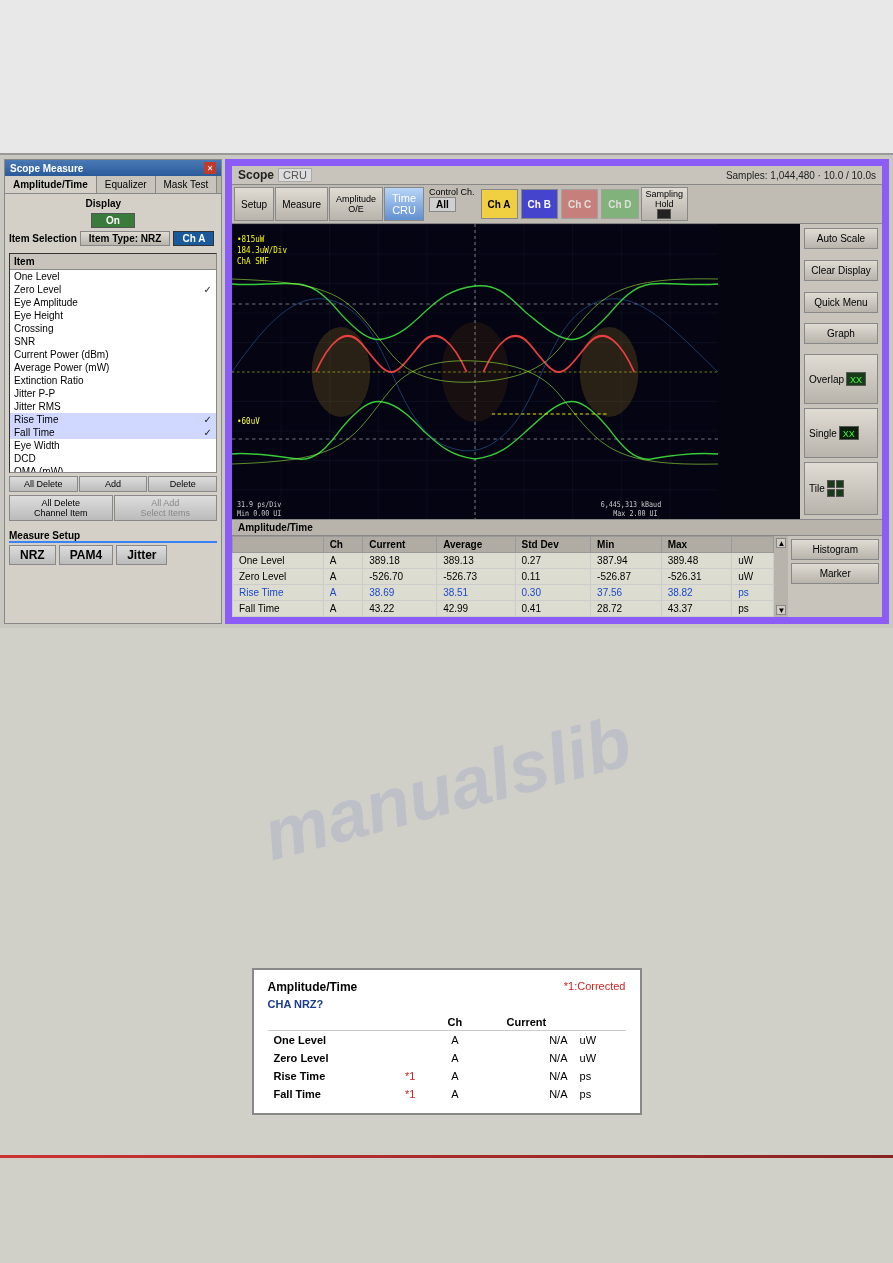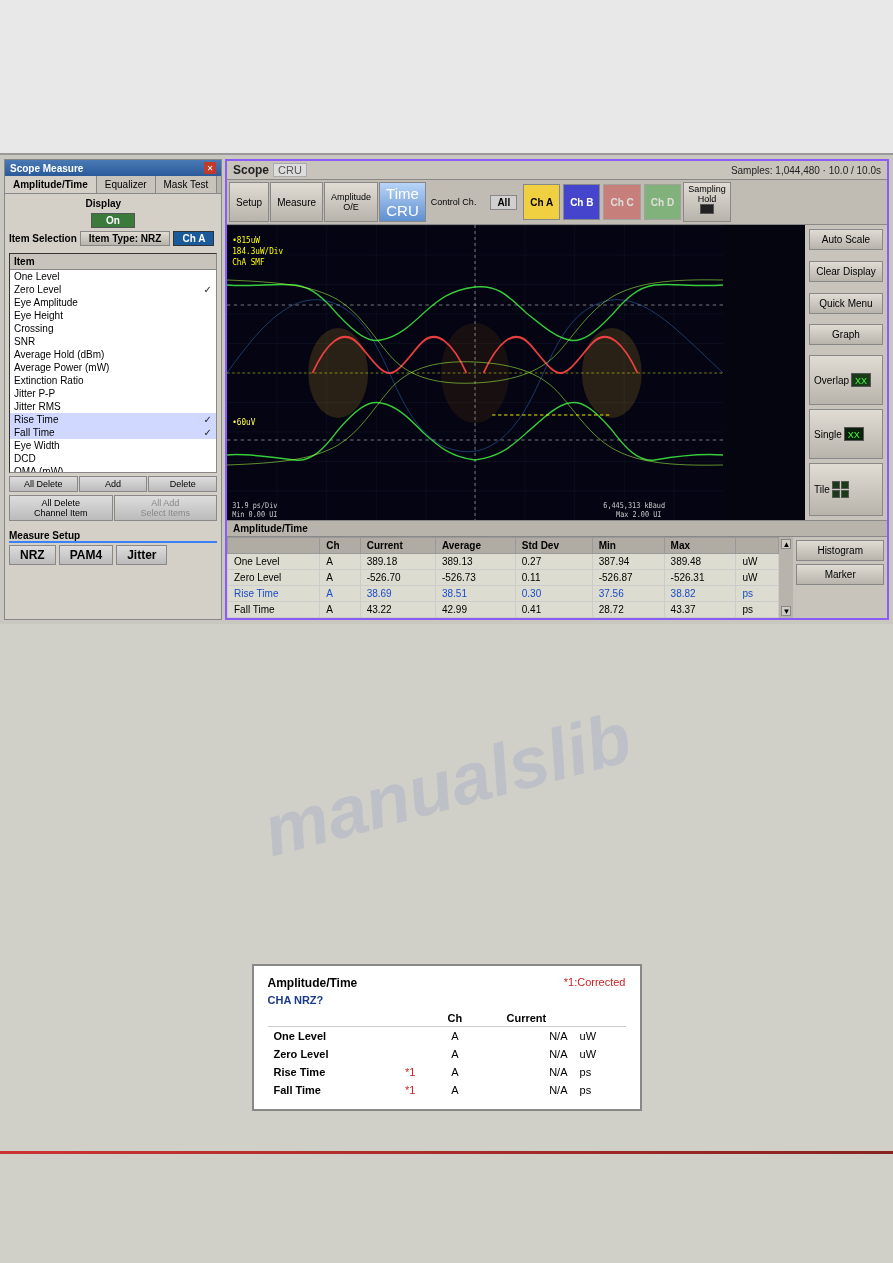--- a/index.html
+++ b/index.html
@@ -183,21 +183,21 @@
       font-size: 12px;
       padding: 2px 10px;
       cursor: pointer;
       font-weight: bold;
     }
 
     
     .scope-display {
       flex: 1;
       background: #4d7c0f;
-      border: 2px solid #8b5cf6;
+      border: 7px solid #8b5cf6;
       display: flex;
       flex-direction: column;
     }
 
     
     .scope-titlebar {
       display: flex;
       justify-content: space-between;
       align-items: center;
       background: #c8c4bc;
@@ -537,21 +537,21 @@
         <div class="item-list-item">
             <span>Eye Height</span>
           </div>
         <div class="item-list-item">
             <span>Crossing</span>
           </div>
         <div class="item-list-item">
             <span>SNR</span>
           </div>
         <div class="item-list-item">
-            <span>Average Hold (dBm)</span>
+            <span>Current Power (dBm)</span>
           </div>
         <div class="item-list-item">
             <span>Average Power (mW)</span>
           </div>
         <div class="item-list-item">
             <span>Extinction Ratio</span>
           </div>
         <div class="item-list-item">
             <span>Jitter P-P</span>
           </div>
@@ -609,23 +609,23 @@
         <span class="scope-title-cru">CRU</span>
       </div>
       <span class="scope-samples">Samples: 1,044,480 · 10.0 / 10.0s</span>
     </div>
 
     <div class="scope-toolbar">
       <button class="scope-tb-btn">Setup</button>
       <button class="scope-tb-btn">Measure</button>
       <button class="scope-tb-btn" style="white-space:pre-line; font-size:9px;">Amplitude
 O/E</button>
-      <button class="scope-tb-btn active" style="white-space:pre-line; font-size:15px;">Time
+      <button class="scope-tb-btn active" style="white-space:pre-line; font-size:11px;">Time
 CRU</button>
-      <div style="display:flex;align-items:center;font-size:9px;padding:0 4px;gap:14px;">
+      <div style="display:flex;flex-direction:column;align-items:flex-start;font-size:9px;padding:0 4px;">
         <span style="font-size:9px;">Control Ch.</span>
         <button class="ch-btn ch-btn-all">All</button>
       </div>
       <button class="ch-btn ch-btn-a" style="margin:2px 1px;">Ch A</button>
       <button class="ch-btn ch-btn-b" style="margin:2px 1px;">Ch B</button>
       <button class="ch-btn ch-btn-c" style="margin:2px 1px;opacity:0.5;">Ch C</button>
       <button class="ch-btn ch-btn-d" style="margin:2px 1px;opacity:0.5;">Ch D</button>
       <button class="sampling-hold-btn">
         <span style="font-size:9px;">Sampling</span>
         <span style="font-size:9px;">Hold</span>

